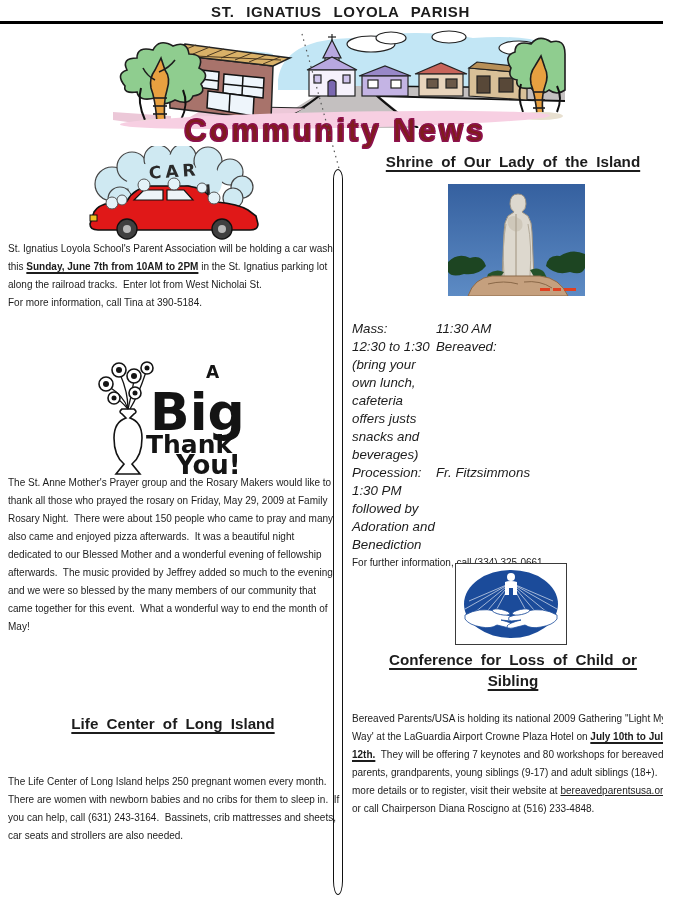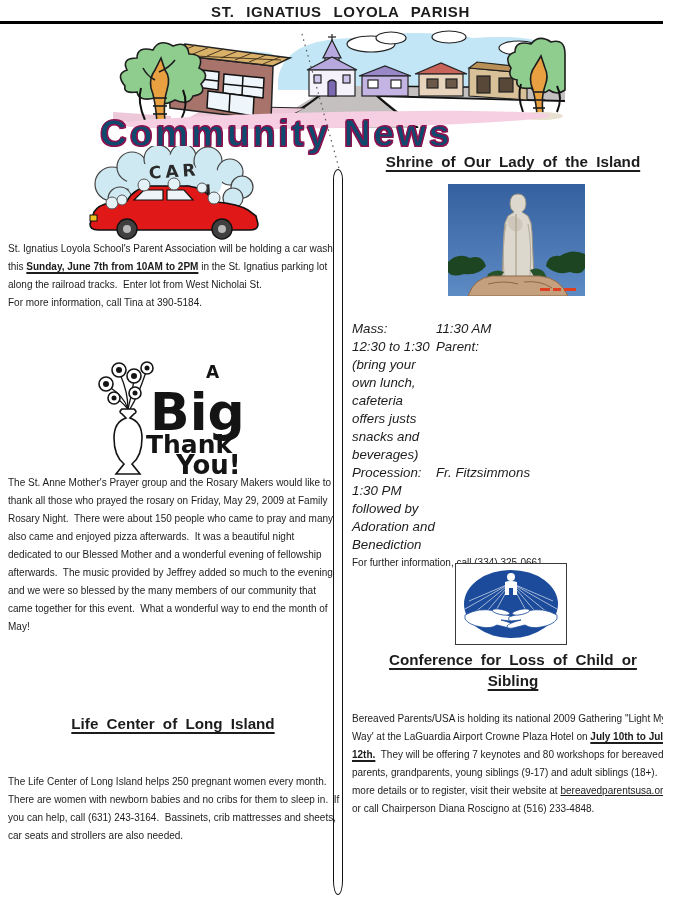--- a/index.html
+++ b/index.html
@@ -15,22 +15,22 @@
     font-weight:bold; font-size:15.2px; text-align:center; word-spacing:4px;
     text-decoration:underline; text-decoration-thickness:1.6px; text-underline-offset:3px;
     line-height:21px; margin:0;
   }
   #page-title {
     left:0; top:3px; width:681px; text-align:center;
     font-weight:bold; font-size:15px; letter-spacing:0.6px; word-spacing:7px;
   }
   #title-rule { left:0; top:21px; width:681px; height:3px; background:#000; }
   #banner-text {
-    left:100px; top:113px; width:470px; text-align:left;
-    font-weight:bold; font-size:37px; letter-spacing:3px; color:#0c4a6e;
+    left:100px; top:113px; width:470px; text-align:center;
+    font-weight:bold; font-size:31px; letter-spacing:3px; color:#7f1d1d;
     -webkit-text-stroke:1px #8e1250;
     text-shadow:1px 1px 0 #8e1250, -1px 1px 0 #8e1250, 1px -1px 0 #8e1250;
   }
   #banner-swoosh {
     left:120px; top:112px; width:430px; height:16px; background:#f7cfe2;
     border-radius:50%; transform:rotate(-1.2deg);
   }
   #divider {
     left:333px; top:169px; width:8px; height:724px; background:#fff;
     border:1.6px solid #111; border-radius:50% 50% 50% 50% / 10px 10px 14px 14px;
@@ -283,21 +283,21 @@
         <rect x="116" y="104" width="12" height="3"></rect>
       </g>
     </svg>
   </div>
 
   <div class="abs" style="left:352px; top:320px; width:326px;">
     <div class="sched">
       <div>Mass:</div>
       <div>11:30 AM</div>
       <div>12:30 to 1:30 (bring your own lunch, cafeteria offers justs snacks and beverages)</div>
-      <div>Parent:</div>
+      <div>Bereaved:</div>
       <div>Procession:</div>
       <div>Fr. Fitzsimmons</div>
       <div>1:30 PM followed by Adoration and Benediction</div>
     </div>
     <p class="para">For further information, call (334) 325-0661.</p>
   </div>
 
   <div class="abs" style="left:455px; top:563px; width:112px; height:82px;">
     <svg width="112" height="82" viewBox="0 0 112 82">
       <rect x="0.5" y="0.5" width="111" height="81" fill="#ffffff" stroke="#3a3a3a" stroke-width="1"></rect>

